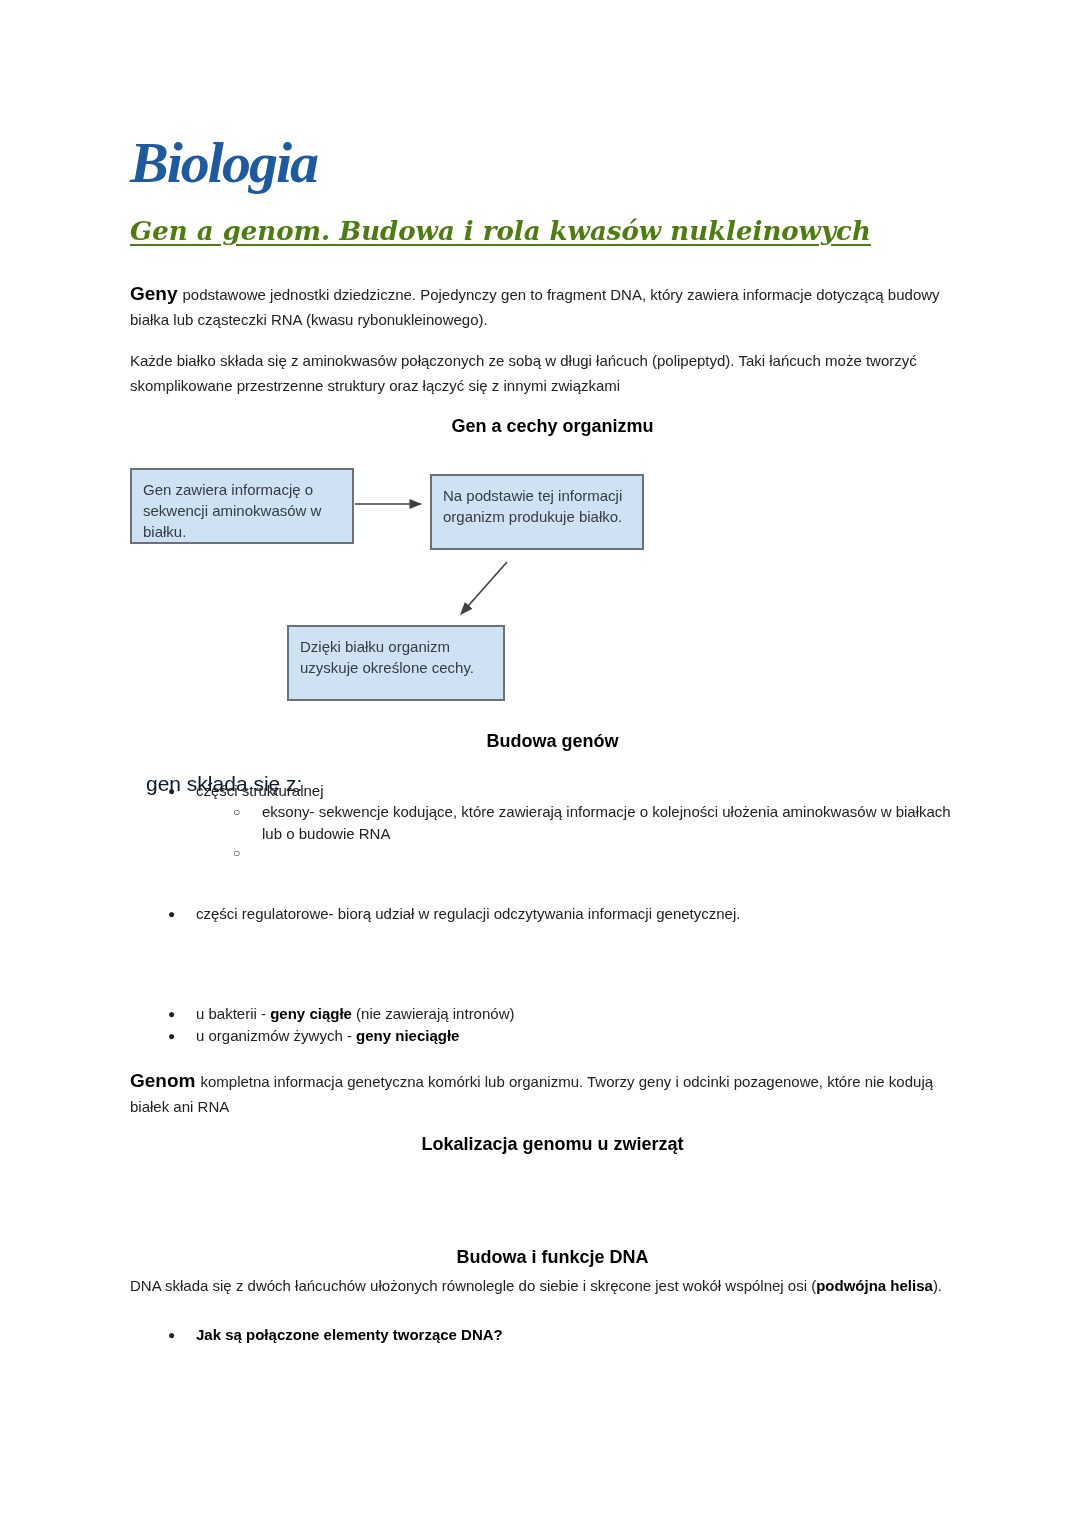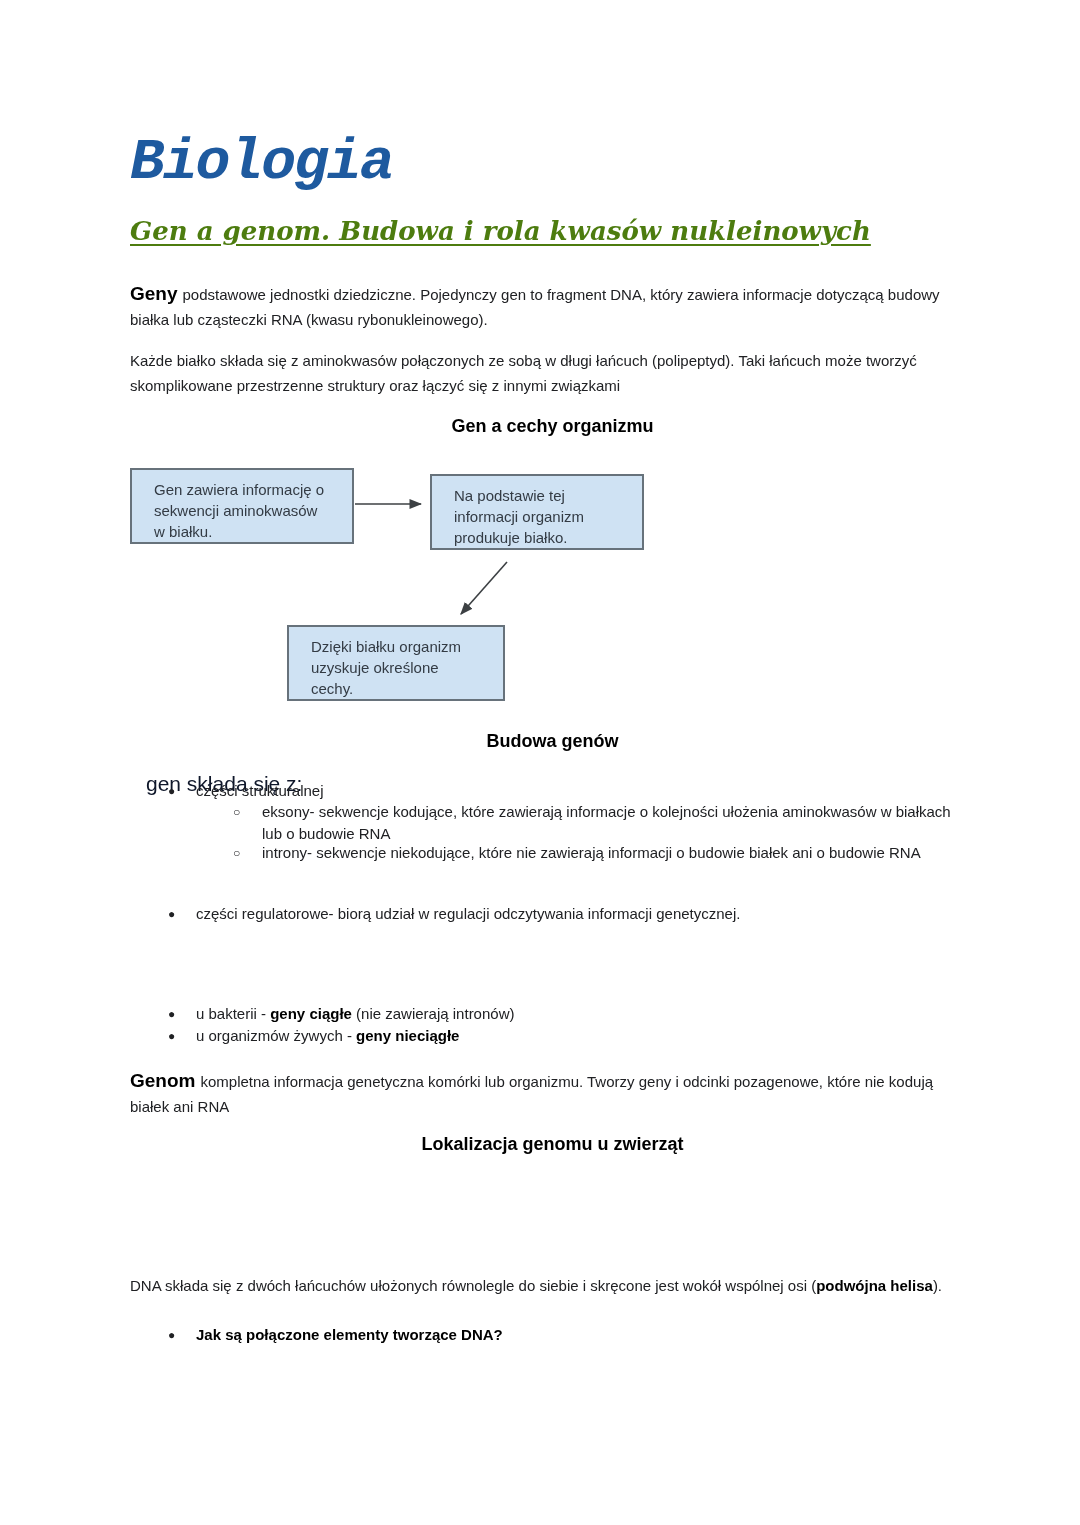--- a/index.html
+++ b/index.html
@@ -10,21 +10,21 @@
     background: #ffffff;
     font-family: "Liberation Sans", sans-serif;
     color: #1d1d1d;
     overflow: hidden;
   }
   .abs { position: absolute; left: 130px; width: 845px; }
 
   .doc-title {
     top: 122px;
     margin: 0;
-    font-family: Liberation Mono, monospace;
+    font-family: Liberation Serif, serif;
     font-style: italic;
     font-weight: bold;
     font-size: 58px;
     line-height: 82px;
     letter-spacing: -2px;
     color: #1e5a9f;
   }
   .doc-subtitle {
     top: 214px;
     margin: 0;
@@ -51,21 +51,21 @@
   }
 
   
   .diagram { top: 455px; height: 265px; }
   .arrows { position: absolute; left: 0; top: 0; width: 845px; height: 265px; }
   .dbox {
     position: absolute;
     box-sizing: border-box;
     background: #cfe2f3;
     border: 2px solid #67727b;
-    padding: 9px 22px;
+    padding: 9px 11px;
     font-size: 15px;
     line-height: 21px;
     color: #333b44;
   }
   .dbox1 { left: 0;   top: 13px;  width: 224px; height: 76px; }
   .dbox2 { left: 300px; top: 19px; width: 214px; height: 76px; }
   .dbox3 { left: 157px; top: 170px; width: 218px; height: 76px; }
 
   
   .li { display: flex; font-size: 15px; line-height: 22px; color: #202124; }
@@ -117,21 +117,20 @@
     <span class="litext">części strukturalnej</span>
   </div>
 
   <div class="abs li l2" style="top:801px">
     <span class="marker">○</span>
     <span class="litext">eksony- sekwencje kodujące, które zawierają informacje o kolejności ułożenia aminokwasów w białkach lub o budowie RNA</span>
   </div>
 
   <div class="abs li l2" style="top:842px">
     <span class="marker">○</span>
-    <span class="litext">introny- sekwencje niekodujące, które nie zawierają informacji o budowie białek ani o budowie RNA</span>
   </div>
 
   <div class="abs li l1" style="top:903px">
     <span class="marker">●</span>
     <span class="litext">części regulatorowe- biorą udział w regulacji odczytywania informacji genetycznej.</span>
   </div>
 
 
   <div class="abs li l1" style="top:1003px">
     <span class="marker">●</span>
@@ -141,20 +140,21 @@
   <div class="abs li l1" style="top:1025px">
     <span class="marker">●</span>
     <span class="litext"><span>u  organizmów żywych - </span><span class="b">geny nieciągłe</span></span>
   </div>
 
   <p class="abs para" style="top:1068px"><span class="lead">Genom</span><span>kompletna informacja genetyczna komórki lub organizmu. Tworzy geny i odcinki pozagenowe, które nie kodują białek  ani RNA</span></p>
 
   <h3 class="abs heading" style="top:1132px">Lokalizacja genomu u zwierząt</h3>
 
 
+  <h3 class="abs heading" style="top:1245px">Budowa i funkcje DNA</h3>
 
   <p class="abs para" style="top:1273px"><span>DNA składa się z  dwóch łańcuchów ułożonych równolegle do siebie i skręcone jest wokół wspólnej osi (</span><span class="b">podwójna helisa</span><span>).</span></p>
 
   <div class="abs li l1" style="top:1324px">
     <span class="marker">●</span>
     <span class="litext b">Jak są połączone elementy tworzące DNA?</span>
   </div>
 
 </div>
 

